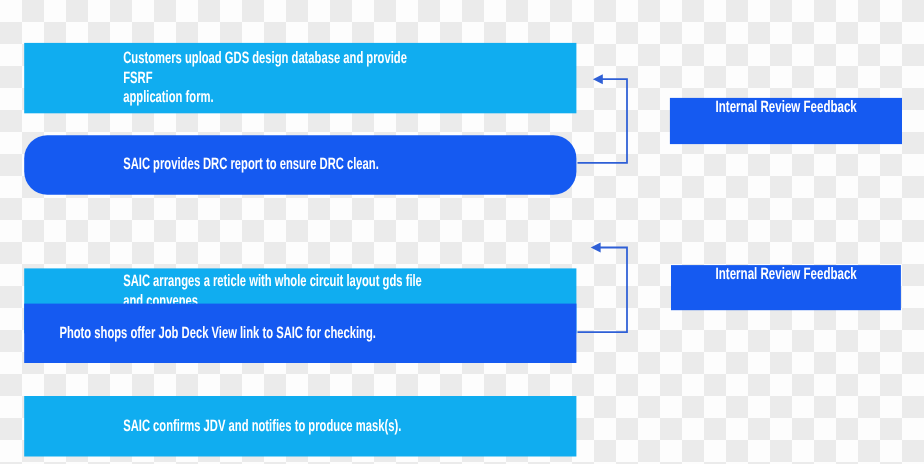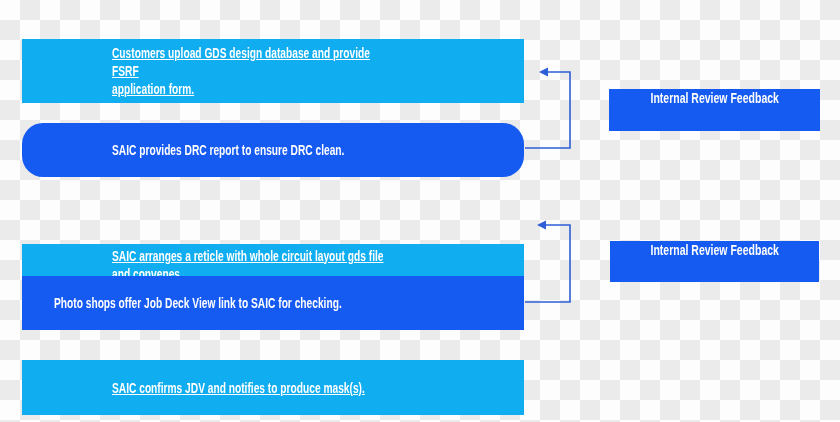--- a/index.html
+++ b/index.html
@@ -19,21 +19,21 @@
     position: absolute;
     left: 22px;
     width: 502px;
     box-sizing: border-box;
     display: flex;
     align-items: center;
     padding-left: 90px;
     padding-right: 10px;
     color: var(--text, #ffffff);
   }
-  .cyan { background: var(--step-cyan, #10adf0); text-decoration: underline; }
+  .cyan { background: var(--step-cyan, #10adf0); }
   .blue { background: var(--step-blue, #155af1); }
   .s1 { top: 39px;  height: 64px; }
   .s2 { top: 123px; height: 54px; border-radius: 21px; }
   .s3 { top: 196px; height: 59px; margin-top: 48px; }
   .s4 { top: 276px; height: 54px; padding-left: 32px; }
   .s5 { top: 360px; height: 55px; }
 
   .step-text {
     display: inline-block;
     font: 700 15px/18px "Liberation Sans", sans-serif;

